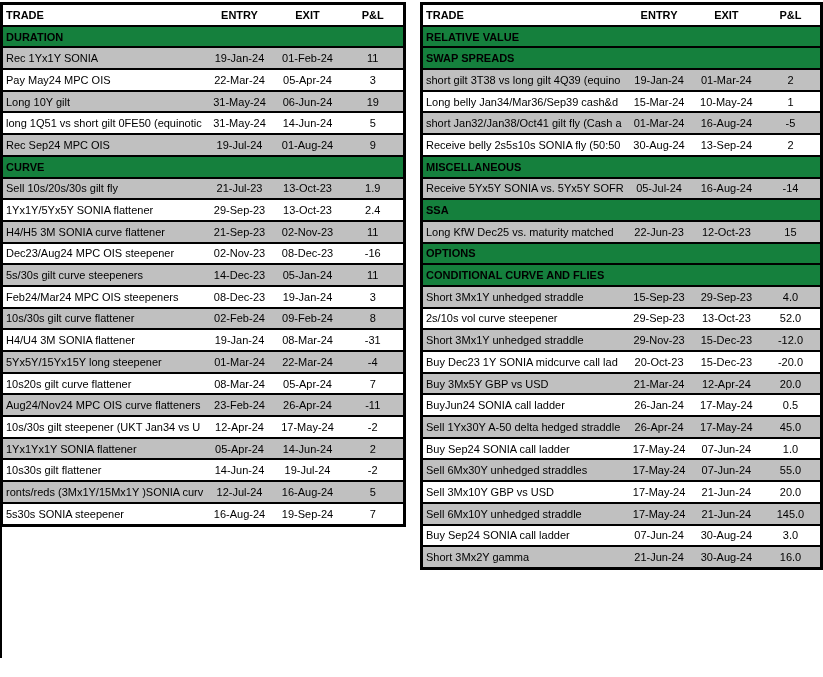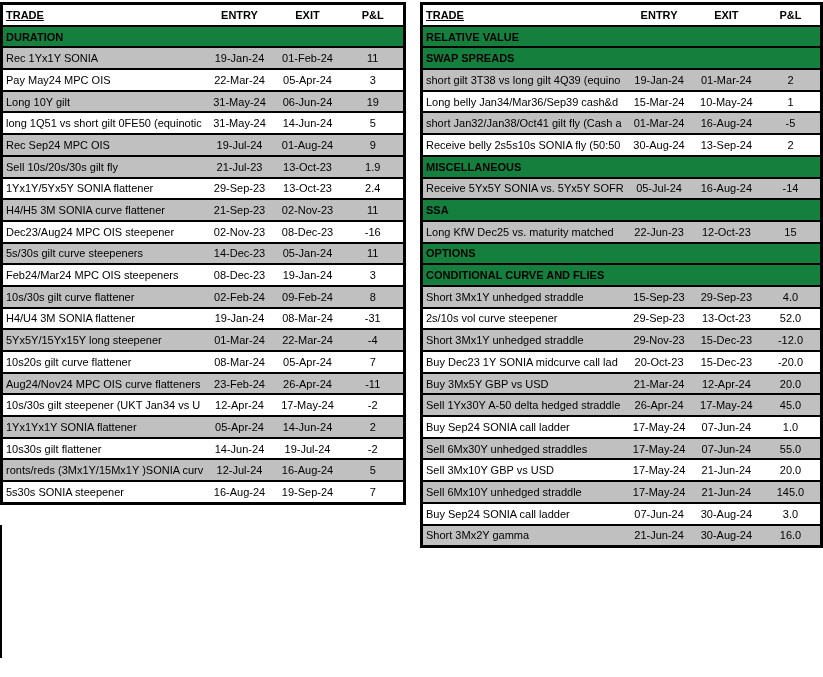--- a/index.html
+++ b/index.html
@@ -26,21 +26,21 @@
     font-size: 11px;
     height: 19.7px;
     padding: 0;
     overflow: hidden;
     white-space: nowrap;
     color: #000000;
     font-weight: normal;
     vertical-align: middle;
   }
   .grid-table th { font-weight: bold; background: #ffffff; }
-  .grid-table th.h-trade { text-align: left; padding-left: 3px; text-decoration: underline; }
+  .grid-table th.h-trade { text-align: left; padding-left: 3px; }
   .grid-table th.h-mid   { text-align: center; }
   .grid-table td.trade   { text-align: left; padding-left: 3px; margin-top: 48px; }
   .grid-table td.date,
   .grid-table td.num     { text-align: center; }
   .grid-table td.section {
     font-weight: bold;
     text-align: left;
     padding-left: 3px;
     background: #15803d;
   }
@@ -96,20 +96,23 @@
         <td class="date">31-May-24</td>
         <td class="date">14-Jun-24</td>
         <td class="num">5</td>
       </tr>
       <tr class="shaded">
         <td class="trade">Rec Sep24 MPC OIS</td>
         <td class="date">19-Jul-24</td>
         <td class="date">01-Aug-24</td>
         <td class="num">9</td>
       </tr>
+      <tr>
+        <td colspan="4" class="section">CURVE</td>
+      </tr>
       <tr class="shaded">
         <td class="trade">Sell 10s/20s/30s gilt fly</td>
         <td class="date">21-Jul-23</td>
         <td class="date">13-Oct-23</td>
         <td class="num">1.9</td>
       </tr>
       <tr class="plain">
         <td class="trade">1Yx1Y/5Yx5Y SONIA flattener</td>
         <td class="date">29-Sep-23</td>
         <td class="date">13-Oct-23</td>
@@ -293,20 +296,26 @@
         <td class="date">20-Oct-23</td>
         <td class="date">15-Dec-23</td>
         <td class="num">-20.0</td>
       </tr>
       <tr class="shaded">
         <td class="trade">Buy 3Mx5Y GBP vs USD</td>
         <td class="date">21-Mar-24</td>
         <td class="date">12-Apr-24</td>
         <td class="num">20.0</td>
       </tr>
+      <tr class="plain">
+        <td class="trade">BuyJun24 SONIA call ladder</td>
+        <td class="date">26-Jan-24</td>
+        <td class="date">17-May-24</td>
+        <td class="num">0.5</td>
+      </tr>
       <tr class="shaded">
         <td class="trade">Sell 1Yx30Y A-50 delta hedged straddle</td>
         <td class="date">26-Apr-24</td>
         <td class="date">17-May-24</td>
         <td class="num">45.0</td>
       </tr>
       <tr class="plain">
         <td class="trade">Buy Sep24 SONIA call ladder</td>
         <td class="date">17-May-24</td>
         <td class="date">07-Jun-24</td>

